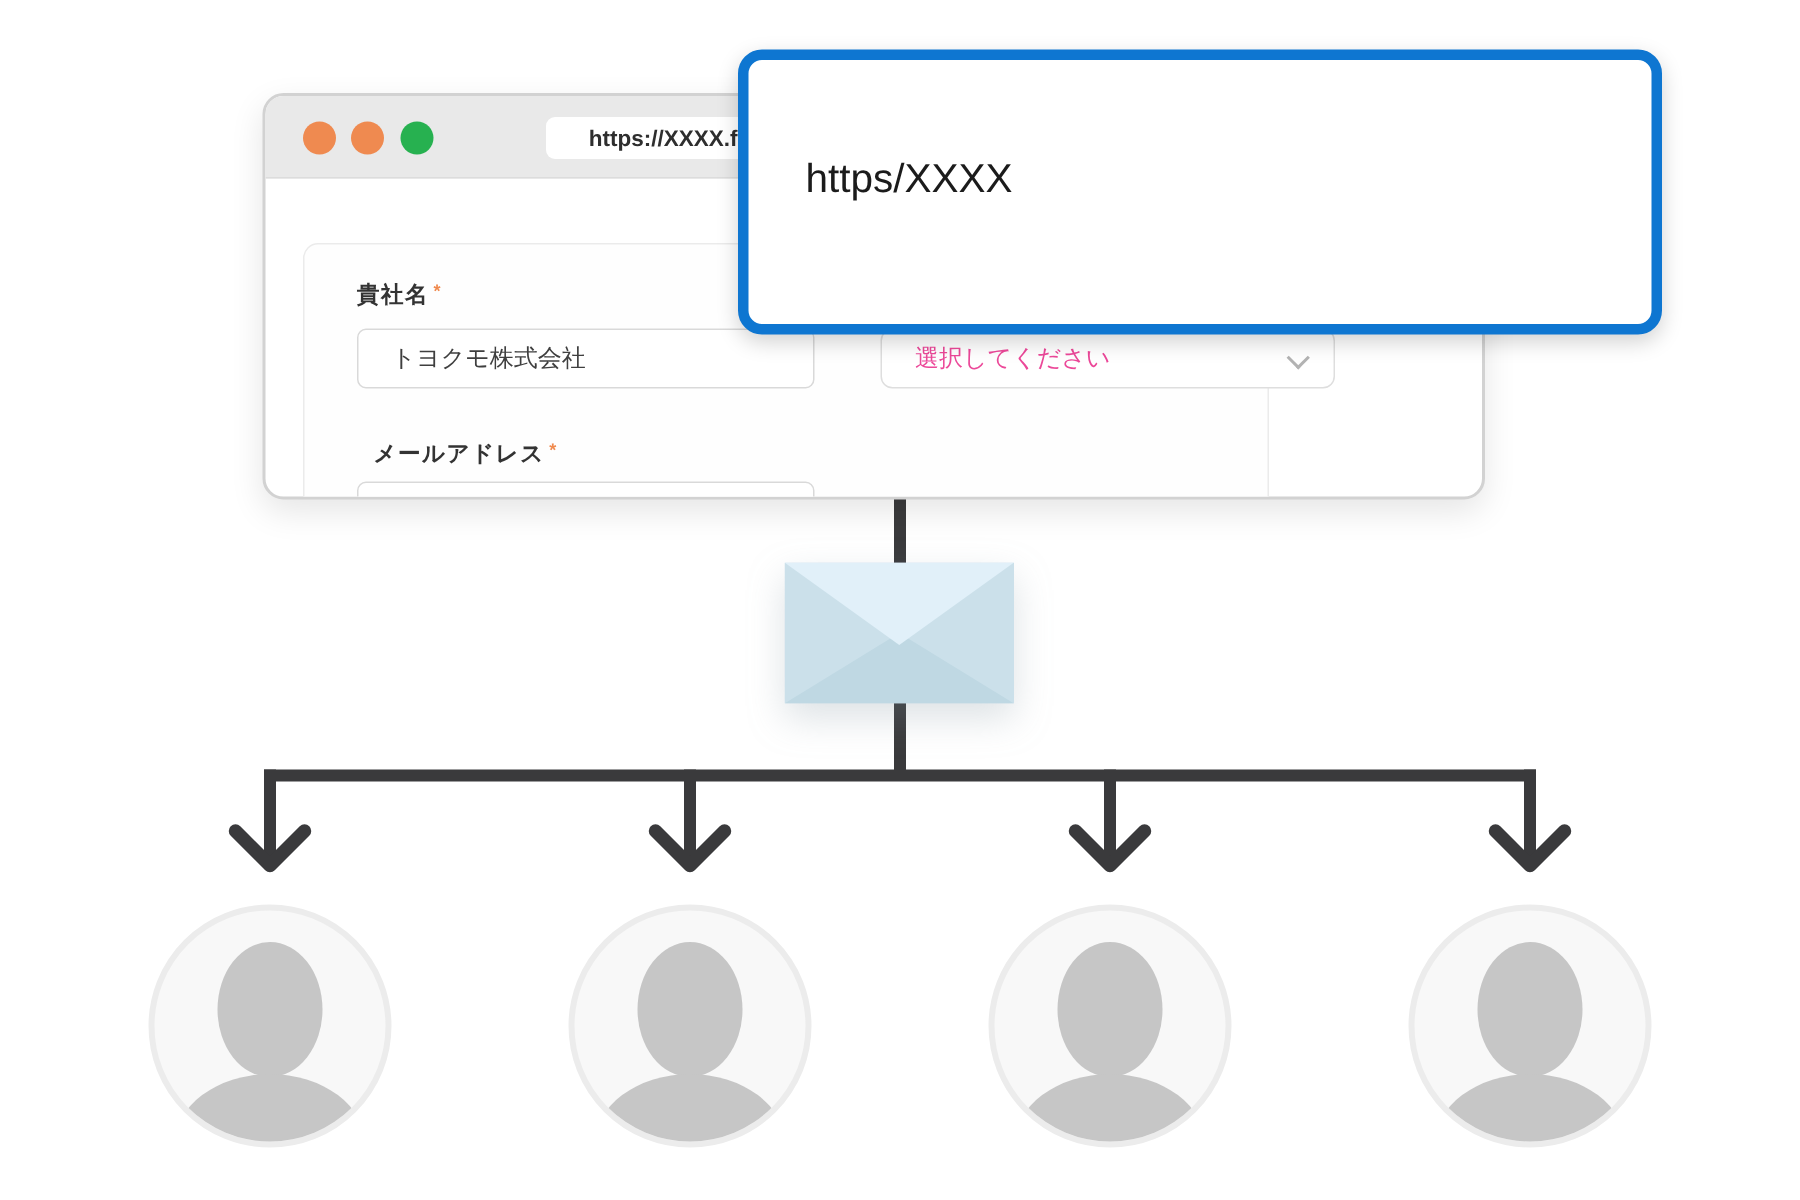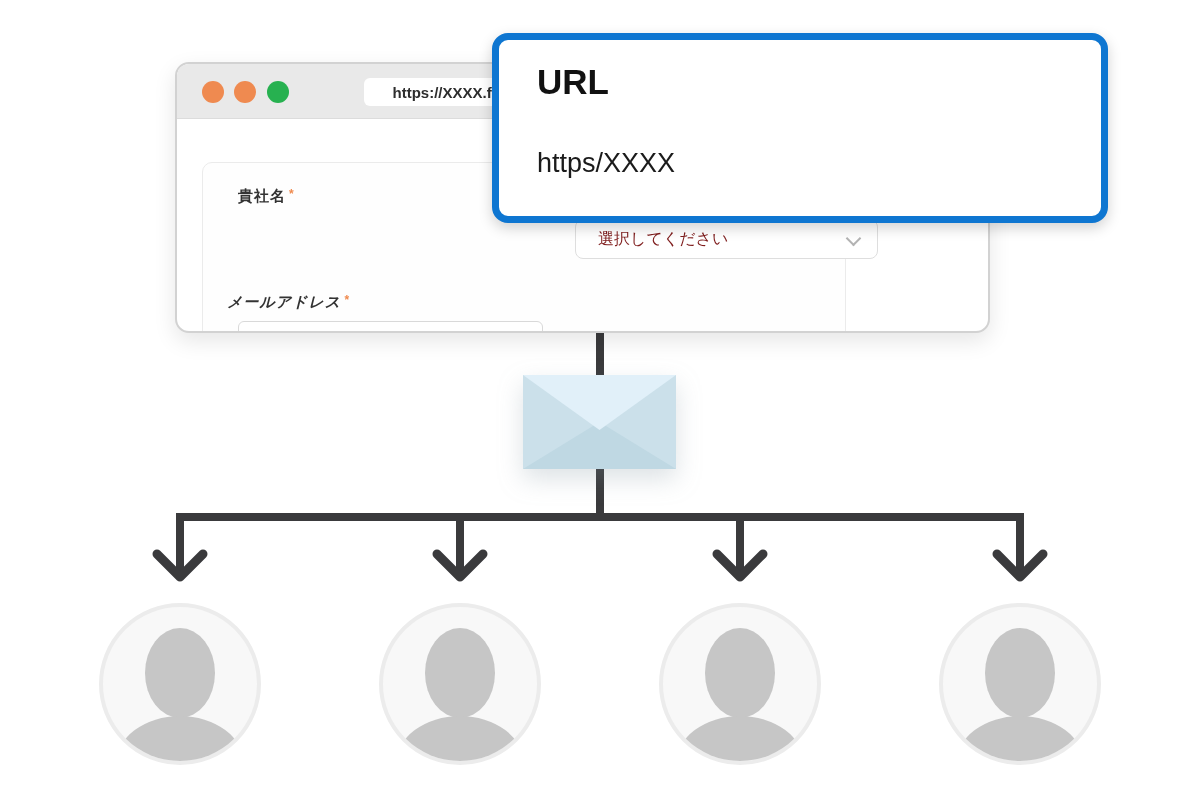--- a/index.html
+++ b/index.html
@@ -71,36 +71,36 @@
     background: #ffffff;
     border: 1px solid #d9d9d9;
     border-radius: 6px;
     display: flex; align-items: center;
     padding-left: 22px;
     font-size: 16px; color: #3f3f3f;
   }
   .label-company { left: 35px; top: 24px; }
   .input-company { left: 35px; top: 56px; width: 305px; }
   .select-box {
-    position: absolute; left: 372px; top: 56px; width: 303px; height: 40px;
+    position: absolute; left: 384px; top: 56px; width: 303px; height: 40px;
     background: #ffffff;
     border: 1px solid #dedede;
     border-radius: 8px;
     display: flex; align-items: center;
     padding-left: 22px;
-    font-size: 16px; color: #7f1d1d;
+    font-size: 16px; color: #ec4899;
   }
   .chevron-down {
     position: absolute; right: 18px; top: 13px;
     width: 11px; height: 11px;
     border-right: 2px solid #b3b3b3;
     border-bottom: 2px solid #b3b3b3;
     transform: rotate(45deg);
   }
-  .label-email { left: 24px; top: 130px; font-style: italic; }
+  .label-email { left: 46px; top: 130px; }
   .input-email { left: 35px; top: 158px; width: 305px; }
 
   
   .callout {
     position: absolute; left: 492px; top: 33px;
     width: 616px; height: 190px;
     background: #ffffff;
     border: 7px solid #0E76D1;
     border-radius: 16px;
     box-shadow: 0 5px 14px rgba(0,0,0,0.18);
@@ -158,37 +158,39 @@
       <span class="dot dot3"></span>
       <div class="addressbar">
         <span>https://XXXX.form</span>
       </div>
     </div>
 
     <div class="form-card">
       <div class="field-label label-company">
         <span>貴社名</span><span class="req">*</span>
       </div>
+      <div class="text-input input-company">
+        <span>トヨクモ株式会社</span>
+      </div>
 
       <div class="select-box">
         <span>選択してください</span>
         <span class="chevron-down"></span>
       </div>
 
       <div class="field-label label-email">
         <span>メールアドレス</span><span class="req">*</span>
       </div>
       <div class="text-input input-email">
         <span></span>
       </div>
     </div>
   </div>
 
   <div class="callout">
-    <div class="callout-title">URL</div>
     <div class="callout-url">
       <br>
       <span>https/XXXX</span>
     </div>
   </div>
 
   <svg class="envelope" viewBox="0 0 153 94">
     <rect x="0" y="0" width="153" height="94" fill="#CBE0EA"></rect>
     <polygon points="0,94 153,94 76.5,47" fill="#BFD8E3"></polygon>
     <polygon points="0,0 153,0 76.5,55" fill="#E1F0F9"></polygon>

